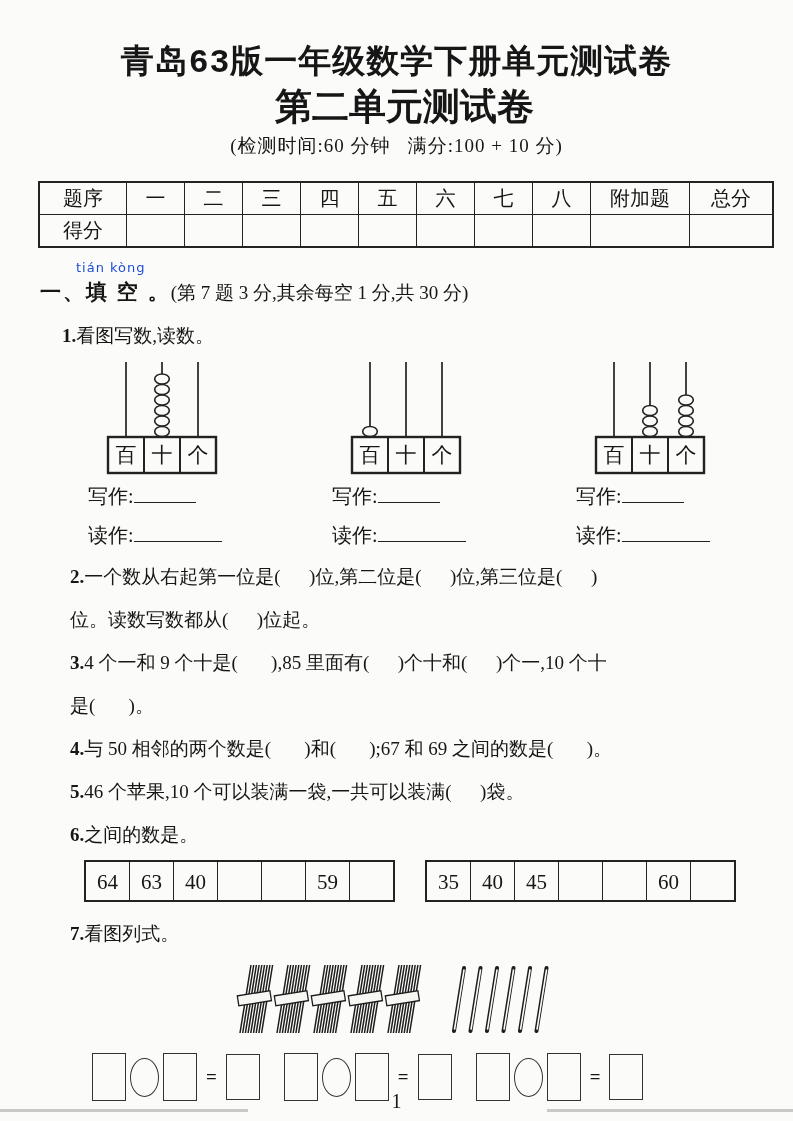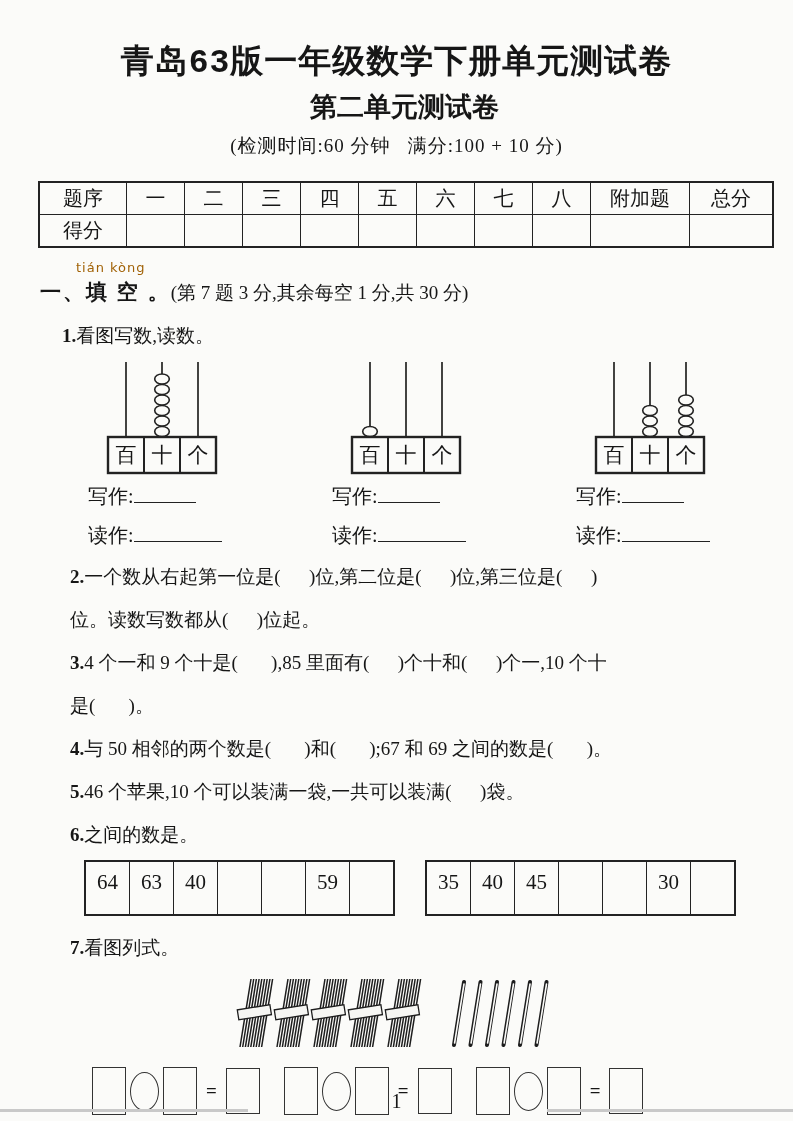--- a/index.html
+++ b/index.html
@@ -7,56 +7,56 @@
     position:relative;width:793px;height:1121px;margin:0 auto;
     background:#fbfbf9;color:#161616;overflow:hidden;
     font-family:"Liberation Serif",serif;
   }
   .title{
     margin-top:44px;text-align:center;font-family:Liberation Mono, monospace;
     font-weight:bold;font-size:33px;letter-spacing:1px;line-height:40px;
   }
   .subtitle{
     margin-top:5px;text-align:center;font-family:"Liberation Sans",sans-serif;
-    font-weight:bold;font-size:27px;line-height:36px;padding-left:16px;
+    font-weight:bold;font-size:37px;line-height:36px;padding-left:16px;
   }
   .exam-info{
     margin-top:8px;text-align:center;font-size:19px;letter-spacing:1px;
     white-space:pre;line-height:26px;
   }
   table.score-table{
     border-collapse:collapse;margin:22px 0 0 38px;width:717px;
     border:2px solid #232323;table-layout:fixed;padding-left:20px;
   }
   table.score-table td{
     border:1px solid #232323;text-align:center;font-size:20px;
     height:31px;padding:0;overflow:hidden;
   }
   .pinyin{
     margin:12px 0 0 76px;font-family:"DejaVu Sans",sans-serif;
-    font-size:13px;line-height:15px;letter-spacing:1px;color:#a16207;
+    font-size:13px;line-height:15px;letter-spacing:1px;color:#1d4ed8;
   }
   .section-heading{margin:2px 0 0 40px;line-height:30px;white-space:pre;}
   .section-heading .shb{font-family:"Liberation Sans",sans-serif;font-weight:bold;font-size:21px;letter-spacing:2px;}
   .section-heading .shn{font-size:19px;}
   .ql{margin-left:70px;font-size:19px;line-height:43px;white-space:pre;}
   .ql.q1{margin-left:62px;line-height:34px;margin-top:10px;}
   .ql .qn{font-weight:bold;}
   .ql.cont{}
   .abacus-area{display:flex;margin:6px 0 0 88px;}
   .abacus-col{width:244px;}
   .abacus-col:nth-child(3){width:auto;}
   .abacus-col svg{display:block;}
   .wr{font-size:20px;line-height:39px;white-space:pre;}
   .blank{display:inline-block;border-bottom:1.6px solid #222;height:1em;vertical-align:baseline;}
   .w62{width:62px;} .w88{width:88px;}
   .seq-row{display:flex;margin:4px 0 0 84px;gap:30px;}
   .seq-table{display:flex;border:2px solid #232323;}
   .seq-cell{
-    width:43px;height:52px;border-right:1.2px solid #232323;
+    width:43px;height:38px;border-right:1.2px solid #232323;
     text-align:center;line-height:40px;font-size:21px;
   }
   .seq-cell:last-child{border-right:none;}
   .sticks-wrap{margin:4px 0 0 232px;}
   .eq-row{display:flex;margin:10px 0 0 92px;gap:24px;}
   .eq-group{display:flex;align-items:center;}
   .ebox{width:32px;height:46px;border:1.7px solid #333;background:transparent;}
   .ebox.ans{height:44px;}
   .eoval{width:27px;height:37px;border:1.5px solid #333;border-radius:50%;margin:0 4px;}
   .eeq{margin:0 9px;font-size:19px;font-weight:bold;}
@@ -198,21 +198,21 @@
         <span class="seq-cell"></span>
         <span class="seq-cell">59</span>
         <span class="seq-cell"></span>
       </div>
     <div class="seq-table" id="seq-table-2">
         <span class="seq-cell">35</span>
         <span class="seq-cell">40</span>
         <span class="seq-cell">45</span>
         <span class="seq-cell"></span>
         <span class="seq-cell"></span>
-        <span class="seq-cell">30</span>
+        <span class="seq-cell">60</span>
         <span class="seq-cell"></span>
       </div>
   </div>
 
   <div class="ql" style="margin-top:10px"><span class="qn">7.</span><span>看图列式。</span></div>
 
   <div class="sticks-wrap" id="sticks-wrap"><svg width="330" height="80" viewBox="0 0 330 80">
         <line x1="8" y1="74" x2="19" y2="6" stroke="#1d1d1d" stroke-width="1.5"></line>
         <line x1="10.7" y1="74" x2="21.7" y2="6" stroke="#1d1d1d" stroke-width="1.5"></line>
         <line x1="13.4" y1="74" x2="24.4" y2="6" stroke="#1d1d1d" stroke-width="1.5"></line>

